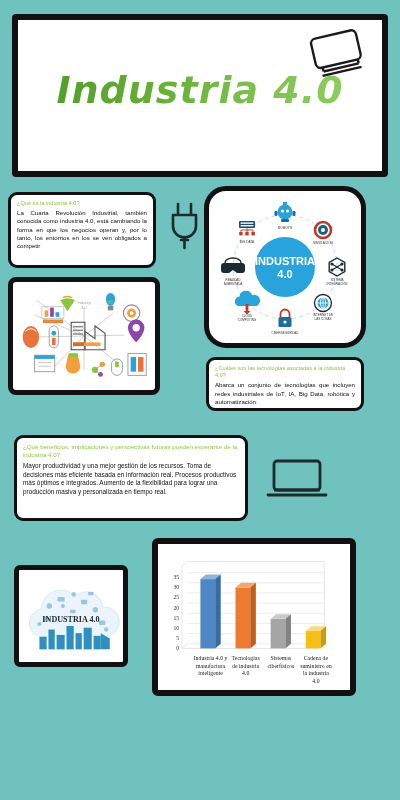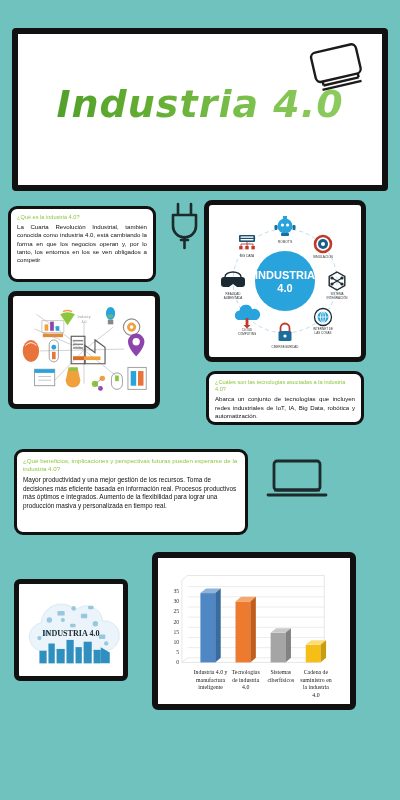--- a/index.html
+++ b/index.html
@@ -4,21 +4,21 @@
 <style>
   html,body{margin:0;padding:0;}
   body{
     width:400px;height:800px;overflow:hidden;
     background:#70c2bf;
     font-family:"Liberation Sans", sans-serif;
     position:relative;
   }
   .card{
     position:absolute;background:#ffffff;border:3px solid #111111;
-    border-radius:9px;box-sizing:border-box;margin-top:14px;
+    border-radius:9px;box-sizing:border-box;
   }
   
   #title-banner{left:12px;top:14px;width:376px;height:163px;border-width:6px;border-radius:4px;}
   #title-text{
     position:absolute;left:0;right:0;top:48px;text-align:center;
     font-size:38px;font-weight:bold;font-style:italic;letter-spacing:1px;
     background:linear-gradient(90deg,#4a9b27 0%,#63ad33 35%,#81c452 70%,#93cf66 100%);
     -webkit-background-clip:text;background-clip:text;color:transparent;
     -webkit-text-fill-color:transparent;
     font-family:"DejaVu Sans", sans-serif;
@@ -31,21 +31,21 @@
   #box-que-es{left:8px;top:192px;width:148px;height:76px;border-width:3px;}
   #box-tecnologias{left:206px;top:357px;width:158px;height:54px;border-width:3px;}
   #box-beneficios{left:14px;top:435px;width:234px;height:86px;border-width:3px;}
   #box-beneficios .tb-q{font-size:6.2px;line-height:8.4px;}
   #box-beneficios .tb-a{font-size:6.4px;line-height:8.8px;text-align:left;}
   
   #plug-icon{position:absolute;left:168px;top:200px;width:34px;height:52px;}
   
   #laptop-icon{position:absolute;left:266px;top:455px;width:62px;height:48px;}
   
-  #card-wheel{left:204px;top:186px;width:162px;height:162px;border-width:5px;border-radius:8px;text-align:center;}
+  #card-wheel{left:204px;top:186px;width:162px;height:162px;border-width:5px;border-radius:22px;text-align:center;}
   #wheel-svg{position:absolute;left:0;top:0;width:100%;height:100%;}
   
   #card-network{left:8px;top:277px;width:152px;height:118px;border-width:5px;border-radius:8px;}
   #network-svg{position:absolute;left:0;top:0;width:100%;height:100%;}
   
   #card-cloud{left:14px;top:565px;width:114px;height:102px;border-width:5px;border-radius:6px;}
   #cloud-svg{position:absolute;left:0;top:0;width:100%;height:100%;}
   
   #card-chart{left:152px;top:538px;width:204px;height:158px;border-width:6px;border-radius:6px;}
   #chart-svg{position:absolute;left:0;top:0;width:100%;height:100%;}

